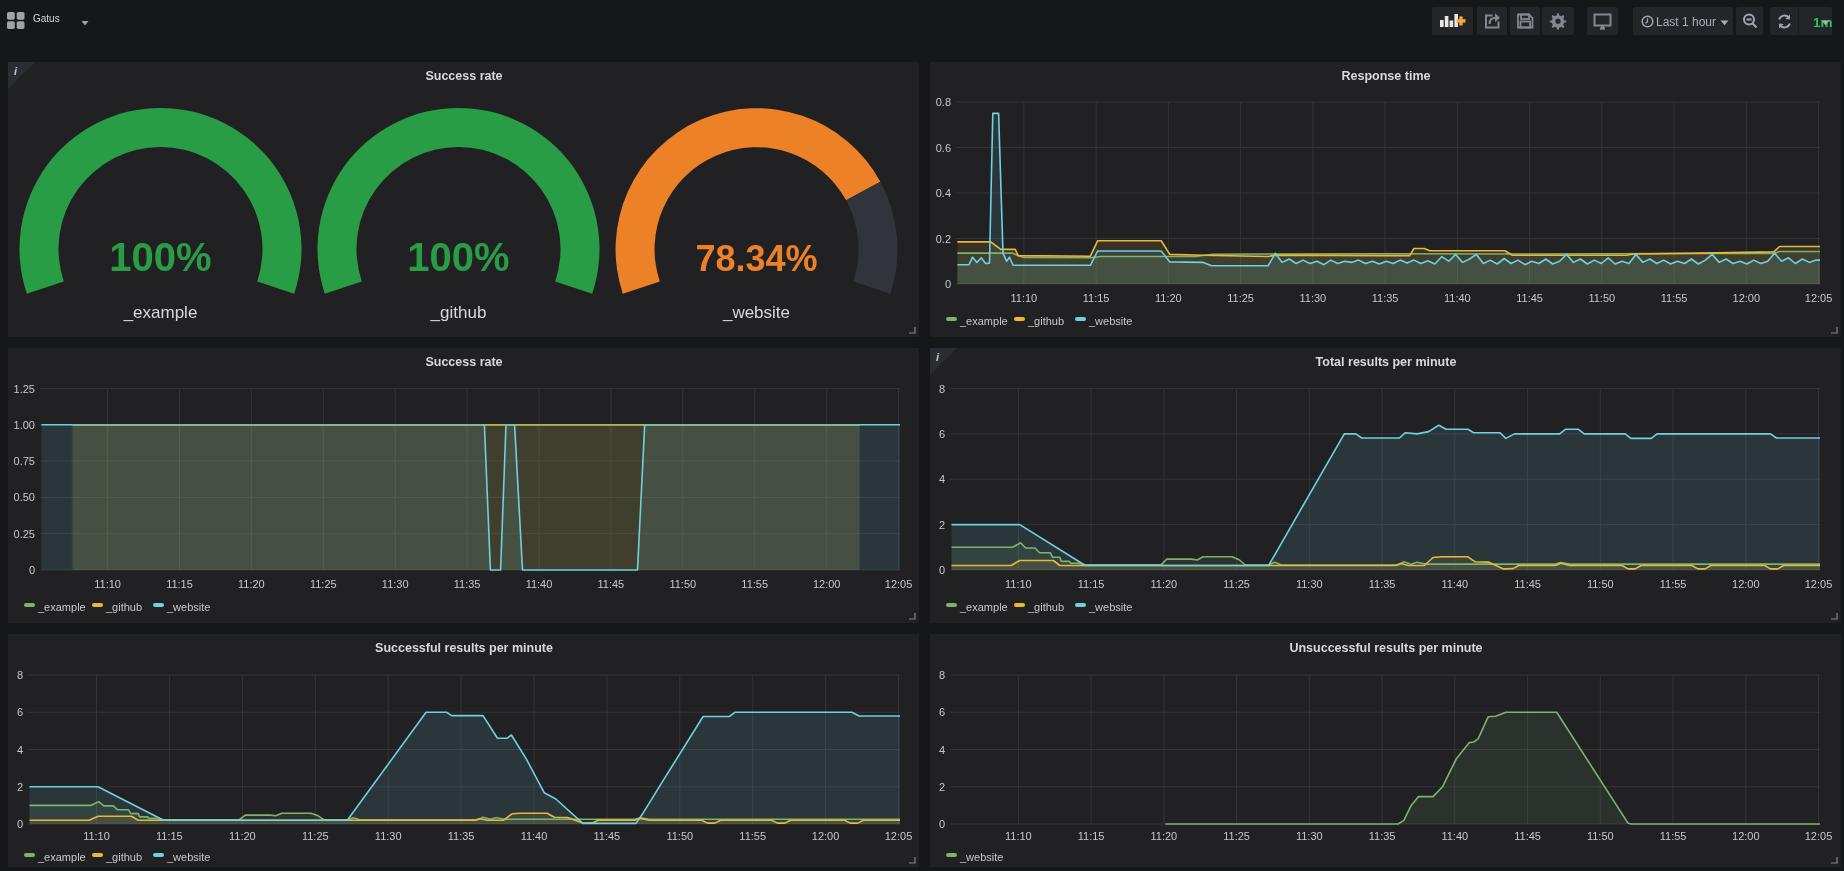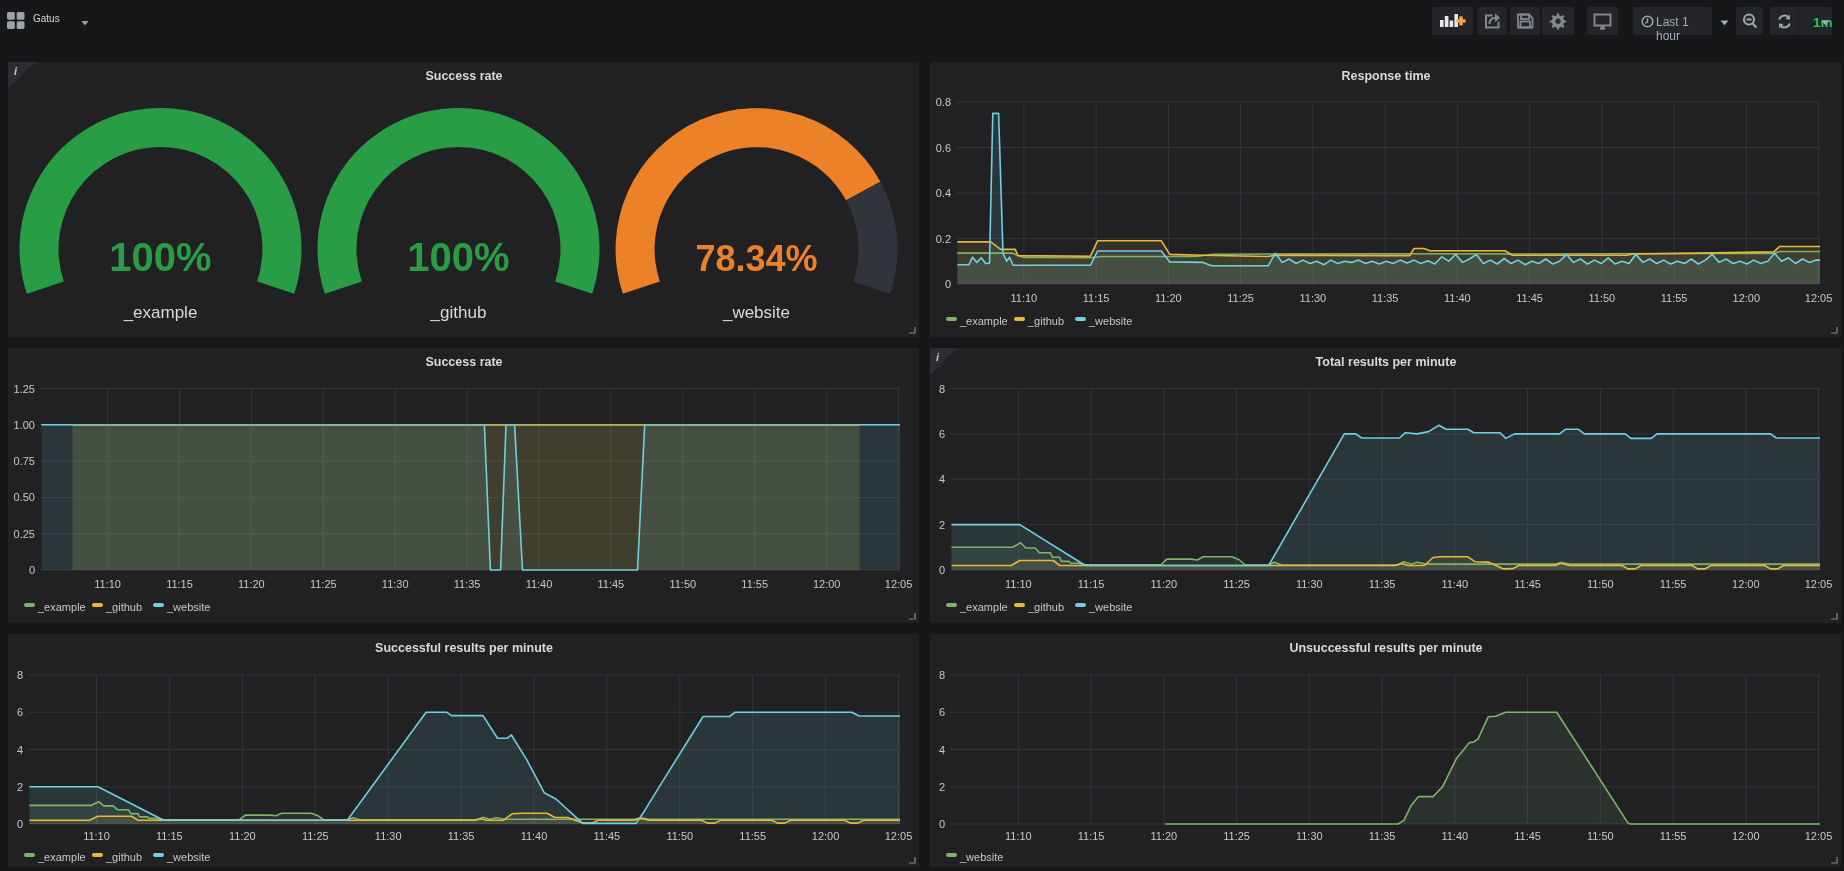--- a/index.html
+++ b/index.html
@@ -50,21 +50,21 @@
 <circle cx="16" cy="14.2" r="2.6" fill="#26272b"></circle>
       </g>
     </svg></div>
 <div style="position:absolute;left:1587px;top:7px;width:31px;height:28px;background:#242529;border-radius:2px"><svg width="31" height="28">
       <g stroke="#848790" stroke-width="2" fill="none">
 <rect x="7.5" y="7.5" width="16" height="11"></rect>
         <path d="M13,21.5 L18,21.5" stroke-width="2.4"></path>
         <path d="M15.5,18.5 L15.5,21" stroke-width="3"></path>
       </g>
     </svg></div>
-<div style="position:absolute;left:1633px;top:7px;width:79px;height:28px;background:#242529;border-radius:2px">
+<div style="position:absolute;left:1633px;top:7px;width:100px;height:28px;background:#242529;border-radius:2px">
 <svg style="position:absolute;left:8px;top:8px" width="13" height="13">
       <circle cx="6.5" cy="6.5" r="5.3" stroke="#9fa7b3" stroke-width="1.5" fill="none"></circle>
       <path d="M6.5,3.2 L6.5,6.9 L4.2,8.2" stroke="#9fa7b3" stroke-width="1.3" fill="none"></path>
     </svg>
 <div style="position:absolute;left:23px;top:8px;font-size:12px;color:#a6adb9">Last 1 hour</div>
 <svg style="position:absolute;left:87px;top:12px" width="9" height="7">
       <path d="M0.5,1.5 L8.5,1.5 L4.5,6.3 Z" fill="#a6adb9"></path>
     </svg>
 </div>
 <div style="position:absolute;left:1736px;top:7px;width:27px;height:28px;background:#242529;border-radius:2px"><svg width="27" height="28">

